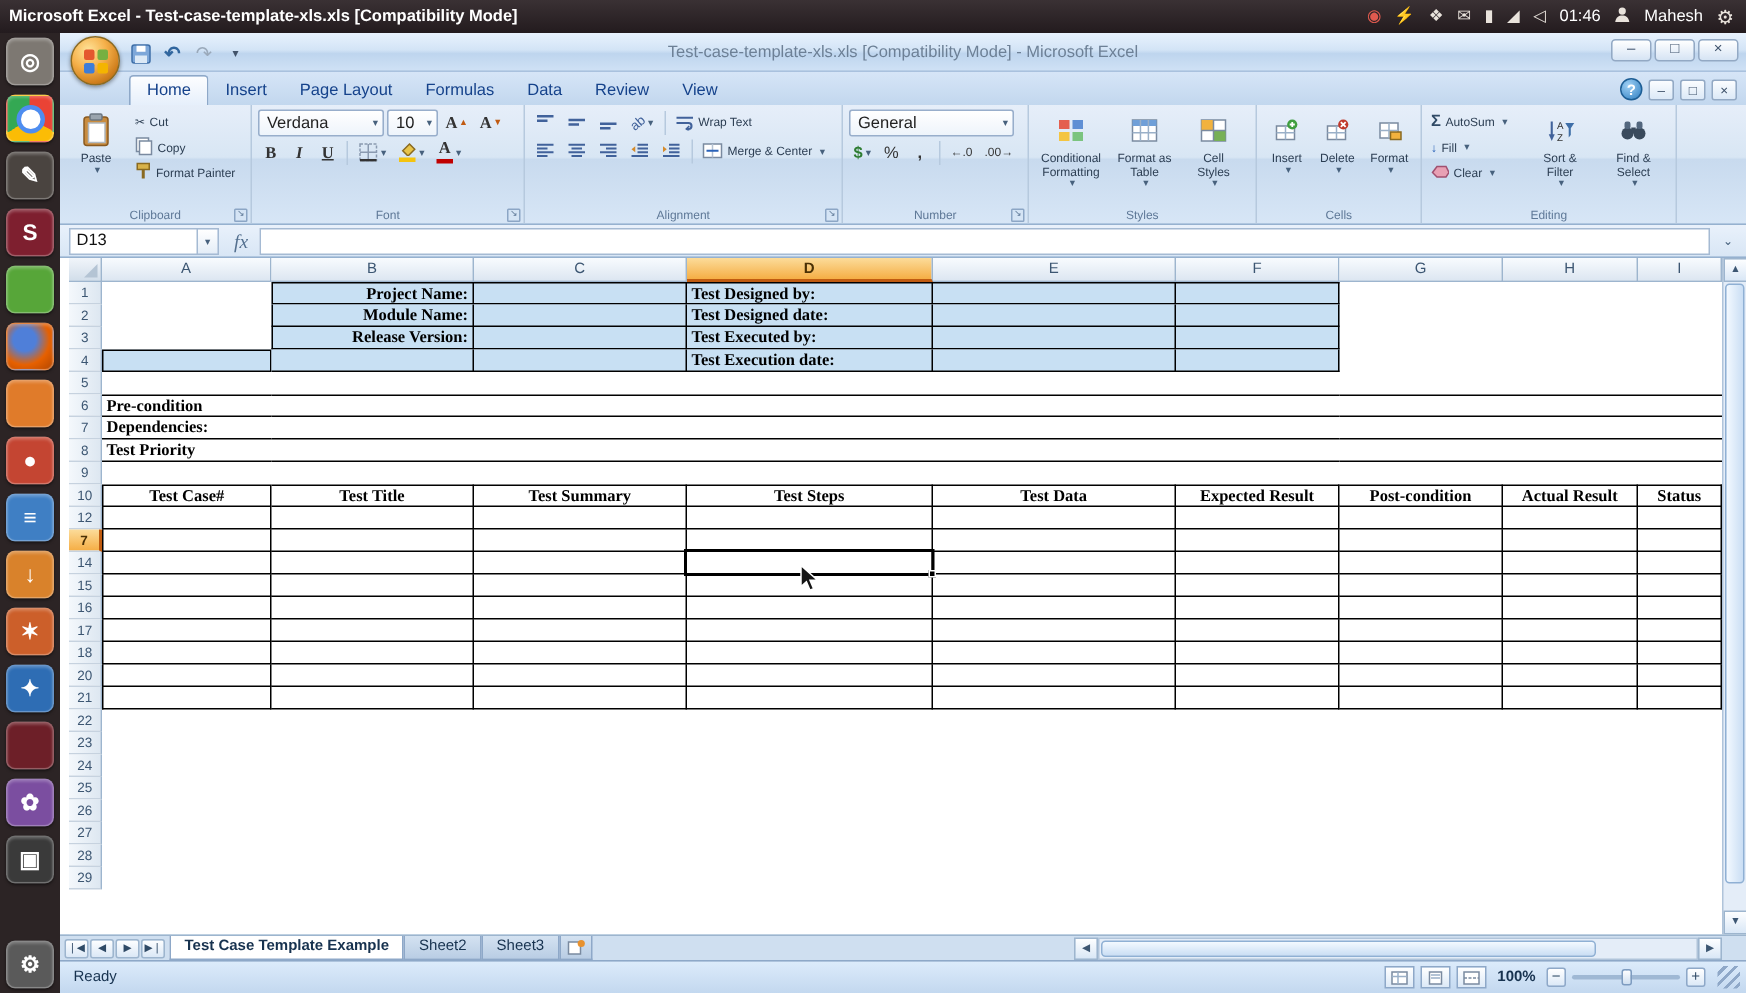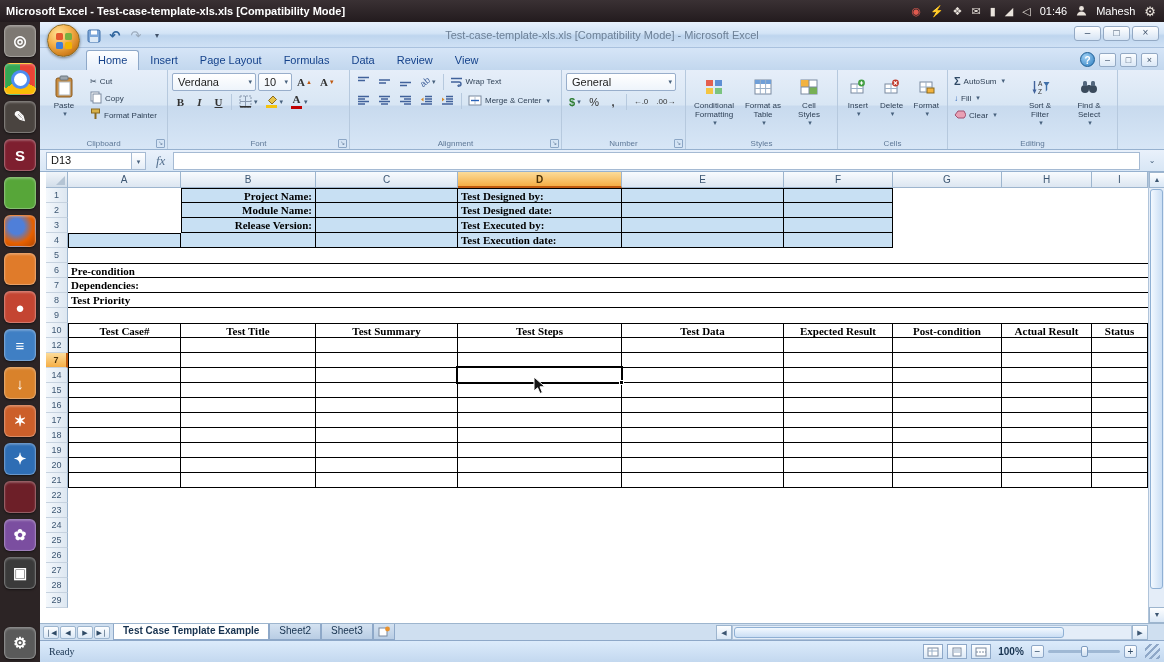--- a/index.html
+++ b/index.html
@@ -146,21 +146,21 @@
     font-size:7px;color:#3c5672;text-align:center;line-height:13px;}
   .htrack{width:400px;height:15px;background:#e4edf8;border:1px solid #b0c4da;position:relative;}
   .hthumb{position:absolute;left:1px;top:1px;width:330px;height:11px;border:1px solid #8fb0d4;border-radius:3px;
     background:linear-gradient(#f3f9ff,#cadef4);}
   .corner-pad{width:16px;}
 
   
   .statusbar{position:absolute;left:0;top:618px;width:1124px;height:22px;
     background:linear-gradient(#dcebfb,#c3d8ef);border-top:1px solid #8ea8c8;
     display:flex;align-items:center;font-size:10px;color:#17324f;}
-  .ready{padding-left:9px;font-family:Liberation Serif, serif;}
+  .ready{padding-left:9px;}
   .sb-right{margin-left:auto;display:flex;align-items:center;gap:4px;padding-right:4px;}
   .viewbtn{width:20px;height:15px;border:1px solid #8ea8c8;background:linear-gradient(#ffffff,#dce9f7);
     display:flex;align-items:center;justify-content:center;}
   .zoomval{min-width:32px;text-align:center;font-weight:bold;}
   .zbtn{width:13px;height:13px;border:1px solid #8ea8c8;border-radius:2px;background:linear-gradient(#fff,#dce9f7);
     text-align:center;line-height:11px;font-size:10px;color:#2f4a66;}
   .ztrack{width:72px;height:3px;background:#9fb8d4;border-radius:2px;position:relative;}
   .ztrack .mid{position:absolute;left:50%;top:-3px;width:1px;height:9px;background:#7e9cc0;}
   .zthumb{position:absolute;left:33px;top:-4px;width:7px;height:11px;border:1px solid #7e9cc0;border-radius:2px;
     background:linear-gradient(#fefeff,#cfdff0);}
@@ -804,32 +804,20 @@
             <div class="cell br bb" style="width: 135px;"></div>
             <div class="cell br bb" style="width: 142px;"></div>
             <div class="cell br bb" style="width: 164px;"></div>
             <div class="cell br bb" style="width: 162px;"></div>
             <div class="cell br bb" style="width: 109px;"></div>
             <div class="cell br bb" style="width: 109px;"></div>
             <div class="cell br bb" style="width: 90px;"></div>
             <div class="cell br bb" style="width: 56px;"></div>
           </div>
           <div class="grow">
-            <div class="rh">19</div>
-            <div class="cell br bb bl" style="width: 113px;"></div>
-            <div class="cell br bb" style="width: 135px;"></div>
-            <div class="cell br bb" style="width: 142px;"></div>
-            <div class="cell br bb" style="width: 164px;"></div>
-            <div class="cell br bb" style="width: 162px;"></div>
-            <div class="cell br bb" style="width: 109px;"></div>
-            <div class="cell br bb" style="width: 109px;"></div>
-            <div class="cell br bb" style="width: 90px;"></div>
-            <div class="cell br bb" style="width: 56px;"></div>
-          </div>
-          <div class="grow">
             <div class="rh">20</div>
             <div class="cell br bb bl" style="width: 113px;"></div>
             <div class="cell br bb" style="width: 135px;"></div>
             <div class="cell br bb" style="width: 142px;"></div>
             <div class="cell br bb" style="width: 164px;"></div>
             <div class="cell br bb" style="width: 162px;"></div>
             <div class="cell br bb" style="width: 109px;"></div>
             <div class="cell br bb" style="width: 109px;"></div>
             <div class="cell br bb" style="width: 90px;"></div>
             <div class="cell br bb" style="width: 56px;"></div>

